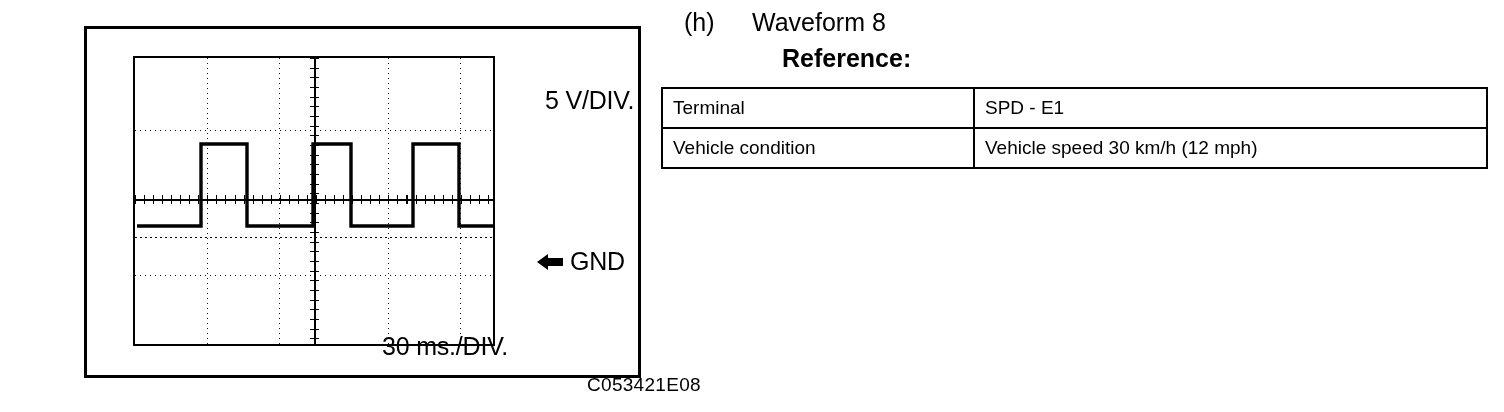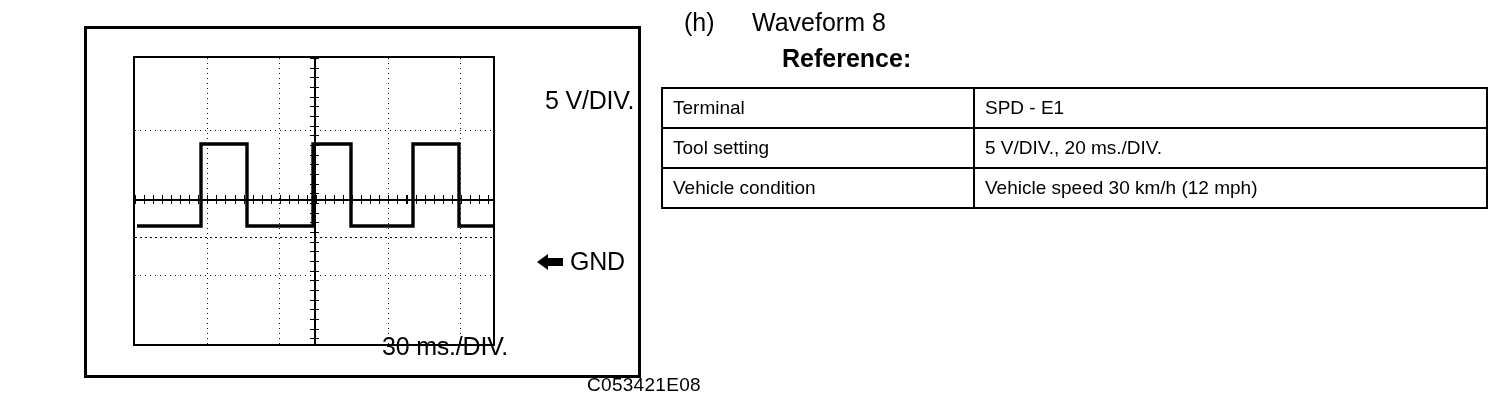--- a/index.html
+++ b/index.html
@@ -245,21 +245,17 @@
   <span id="heading-line2">Reference:</span>
 </div>
 
 <table id="reference-table">
   <tbody>
     <tr>
       <td class="col-label">Terminal</td>
       <td>SPD - E1</td>
     </tr>
     <tr>
-      <td class="col-label">Tool setting</td>
-      <td>5 V/DIV., 20 ms./DIV.</td>
-    </tr>
-    <tr>
       <td class="col-label">Vehicle condition</td>
       <td>Vehicle speed 30 km/h (12 mph)</td>
     </tr>
   </tbody>
 </table>
 
 </body></html>

